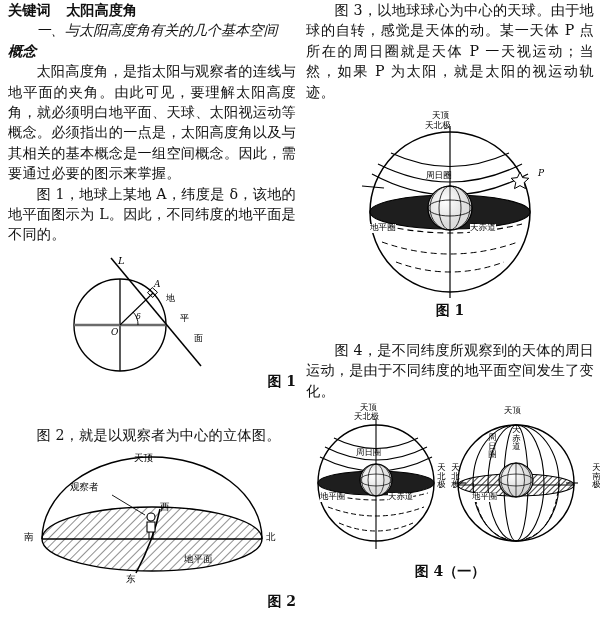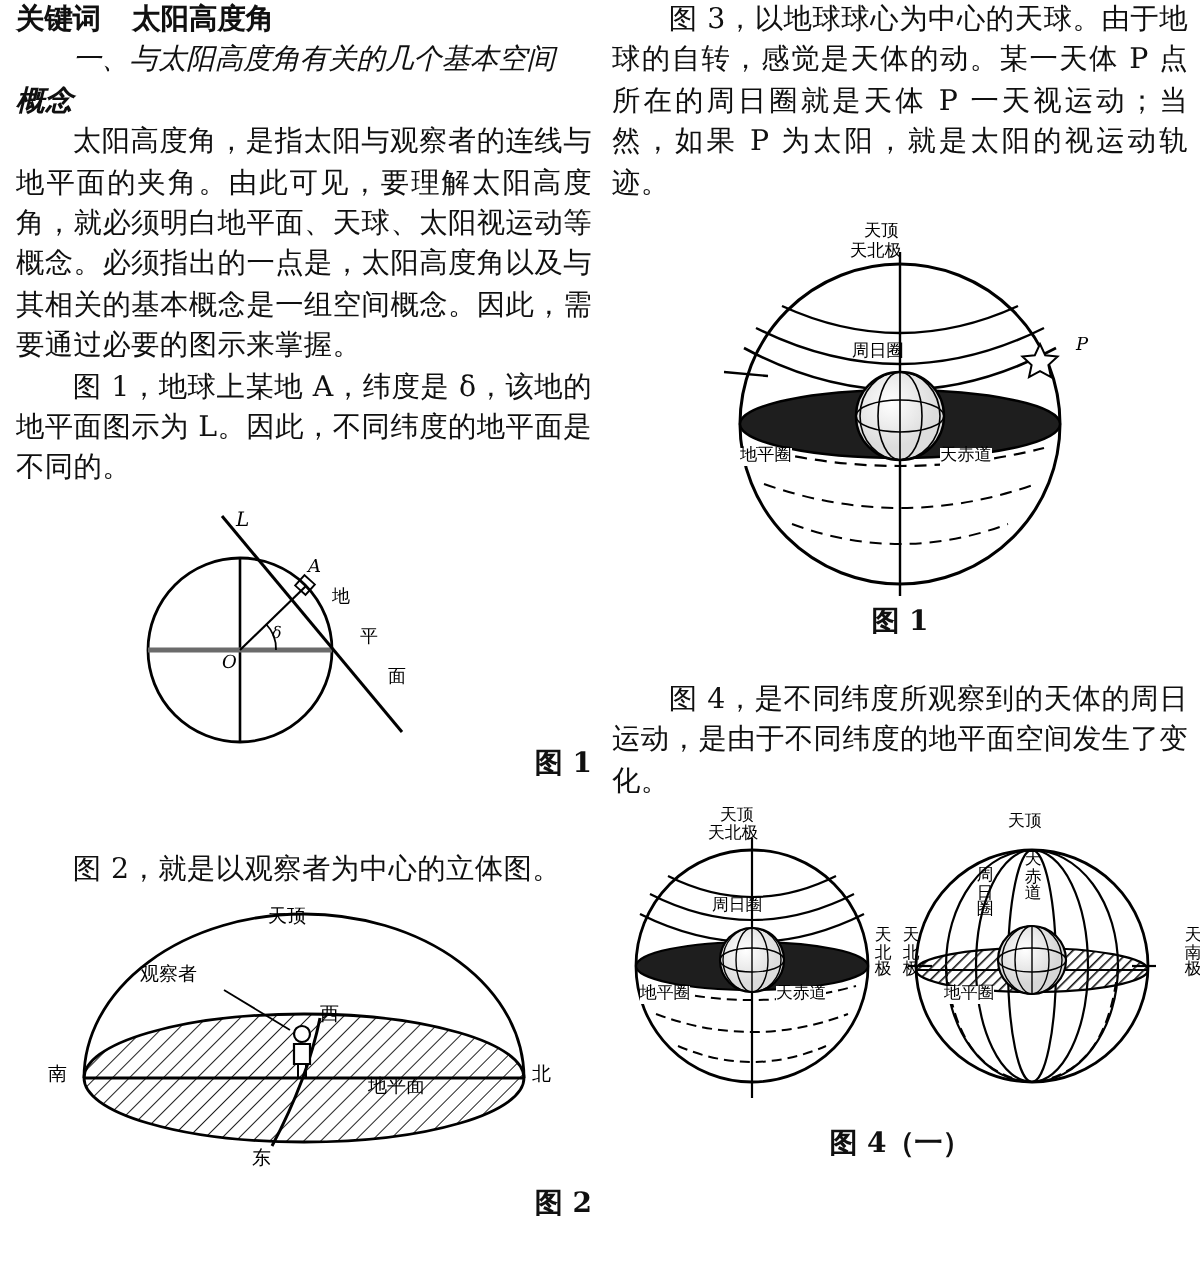--- a/index.html
+++ b/index.html
@@ -162,21 +162,21 @@
 
         <line x1="104" y1="44" x2="137" y2="64" class="diag-line" stroke-width="0.9"></line>
       </svg>
 
       <span class="lbl" style="left:126px; top:3px; font-size:9.5px;">天顶</span>
       <span class="lbl" style="left:62px; top:32px; font-size:9.5px;">观察者</span>
       <span class="lbl" style="left:152px; top:52px; font-size:9.5px;">西</span>
       <span class="lbl" style="left:16px; top:82px; font-size:9.5px;">南</span>
       <span class="lbl" style="left:258px; top:82px; font-size:9.5px;">北</span>
       <span class="lbl" style="left:118px; top:124px; font-size:9.5px;">东</span>
-      <span class="lbl" style="left:176px; top:88px; font-size:9.5px;">地平面</span>
+      <span class="lbl" style="left:176px; top:104px; font-size:9.5px;">地平面</span>
     </div>
 
     <p class="fig-caption" style="margin-top:2px;text-align:right;">图 2</p>
   </div>
 
   <div class="col col-right">
 
     <p class="para indent">图 3，以地球球心为中心的天球。由于地球的自转，感觉是天体的动。某一天体 P 点所在的周日圈就是天体 P 一天视运动；当然，如果 P 为太阳，就是太阳的视运动轨迹。</p>
 
     <div class="figbox" style="height:182px; margin-top:14px;">

